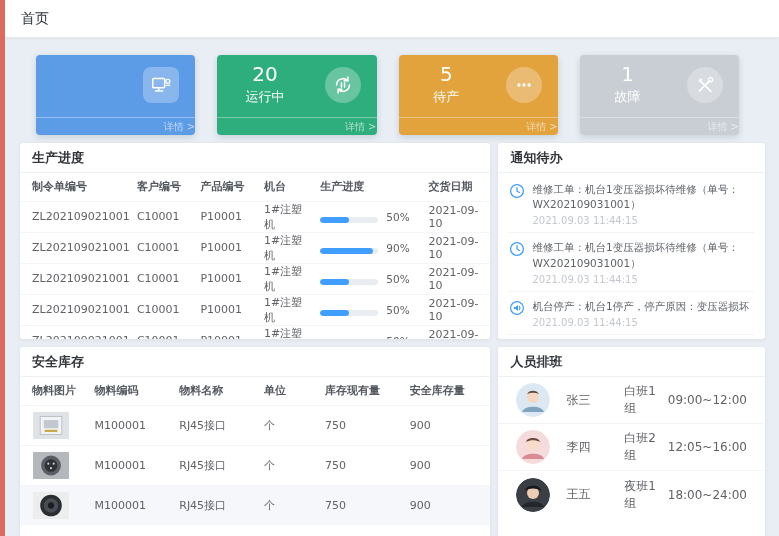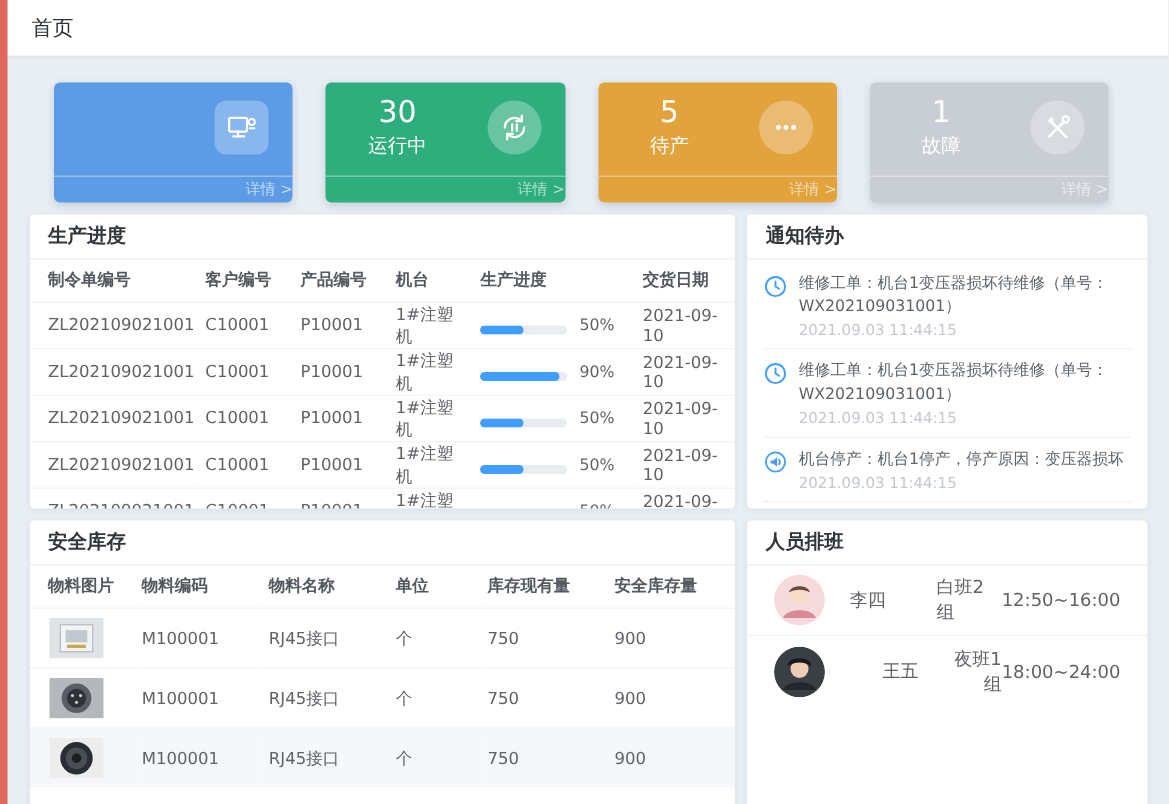--- a/index.html
+++ b/index.html
@@ -61,21 +61,21 @@
   .note:last-child { border-bottom:none; }
   .note-icon { width:16px; height:16px; flex:none; margin-top:1px; }
   .note-text { font-size:10.5px; color:#5f6469; line-height:1.45; }
   .note-time { font-size:10px; color:#c3c8ce; margin-top:3px; }
 
   
   .photo { width:38px; height:27px; display:block; border-radius:2px; overflow:hidden; }
 
   
   .srow { display:flex; align-items:center; height:47px; padding:0 18px; border-bottom:1px solid #f1f3f6; }
-  .srow:last-child { border-bottom:none;text-align:right; }
+  .srow:last-child { border-bottom:none; }
   .avatar { width:34px; height:34px; border-radius:50%; overflow:hidden; flex:none; }
   .s-name { font-size:12px; color:#606266; margin-left:16px; width:46px; }
   .s-shift { font-size:12px; color:#606266; margin-left:12px; }
   .s-time { font-size:12px; color:#606266; margin-left:auto; }
 </style>
 </head>
 <body>
 
 <div class="left-strip" style="background: rgb(222, 106, 93);"></div>
 
@@ -94,21 +94,21 @@
             <path d="M6 18.5h8M9.5 15v3.5" stroke="#fff" stroke-width="1.6" stroke-linecap="round"></path>
             <circle cx="19.5" cy="8" r="2.2" fill="none" stroke="#fff" stroke-width="1.4"></circle>
             <path d="M18 12.5h3.5" stroke="#fff" stroke-width="1.4" stroke-linecap="round"></path>
           </svg>
       </div>
       <div class="card-foot">详情 &gt;</div>
     </div>
 
     <div class="card" style="background: rgb(47, 174, 125);">
       <div class="info">
-        <div class="num">30</div>
+        <div class="num">20</div>
         <div class="label">运行中</div>
       </div>
       <div class="icon-box">
         <svg width="22" height="22" viewBox="0 0 24 24">
             <path d="M5 12a7 7 0 0 1 12-4.8M19 12a7 7 0 0 1-12 4.8" fill="none" stroke="#fff" stroke-width="1.7" stroke-linecap="round"></path>
             <path d="M17.3 3.4v4h-4" fill="none" stroke="#fff" stroke-width="1.7" stroke-linecap="round" stroke-linejoin="round"></path>
             <path d="M6.7 20.6v-4h4" fill="none" stroke="#fff" stroke-width="1.7" stroke-linecap="round" stroke-linejoin="round"></path>
             <path d="M10.3 9.7v4.6M13.7 9.7v4.6" stroke="#fff" stroke-width="1.7" stroke-linecap="round"></path>
           </svg>
       </div>
@@ -368,28 +368,39 @@
           </tr>
         </tbody>
       </table>
     </section>
 
     <section class="panel short">
       <div class="panel-h">人员排班</div>
       <div>
         <div class="srow">
           <span class="avatar"><svg width="34" height="34" viewBox="0 0 34 34">
+                <circle cx="17" cy="17" r="17" fill="#dde9f2"></circle>
+                <circle cx="17" cy="14" r="6" fill="#f4d7c0"></circle>
+                <path d="M6 29c2-7 20-7 22 0z" fill="#7fa3c0"></path>
+                <path d="M11 11c2-4.5 10-4.5 12 0-4-1.8-8-1.8-12 0z" fill="#5a4a3f"></path>
+              </svg></span>
+          <span class="s-name">张三</span>
+          <span class="s-shift">白班1组</span>
+          <span class="s-time">09:00~12:00</span>
+        </div>
+        <div class="srow">
+          <span class="avatar"><svg width="34" height="34" viewBox="0 0 34 34">
                 <circle cx="17" cy="17" r="17" fill="#f6dbdc"></circle>
                 <circle cx="17" cy="14" r="6" fill="#f7dcc8"></circle>
                 <path d="M6 29c2-7 20-7 22 0z" fill="#d98a96"></path>
                 <path d="M10 12c1-5.5 13-5.5 14 0-4-2.4-10-2.4-14 0z" fill="#6b4a3e"></path>
               </svg></span>
           <span class="s-name">李四</span>
           <span class="s-shift">白班2组</span>
-          <span class="s-time">12:50~16:00</span>
+          <span class="s-time">12:05~16:00</span>
         </div>
         <div class="srow">
           <span class="avatar"><svg width="34" height="34" viewBox="0 0 34 34">
                 <circle cx="17" cy="17" r="17" fill="#3a3f46"></circle>
                 <circle cx="17" cy="15" r="6" fill="#eccdb4"></circle>
                 <path d="M6 29c2-7 20-7 22 0z" fill="#23272c"></path>
                 <path d="M9 13c0-7 16-7 16 0-5-3.2-11-3.2-16 0z" fill="#17191c"></path>
               </svg></span>
           <span class="s-name">王五</span>
           <span class="s-shift">夜班1组</span>

